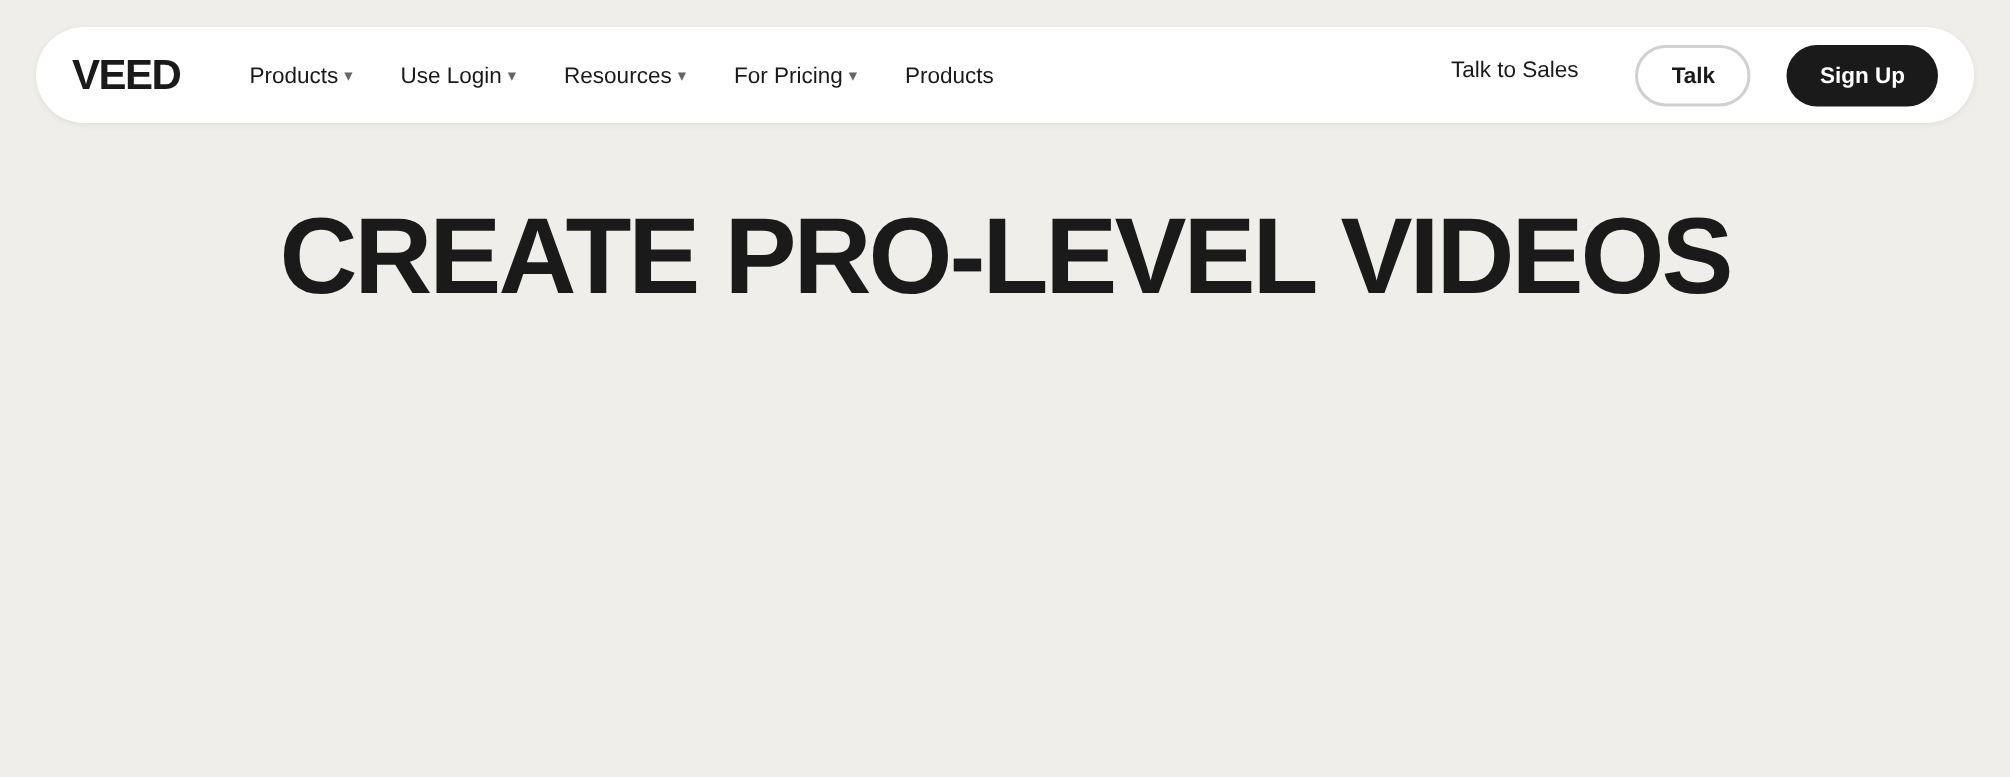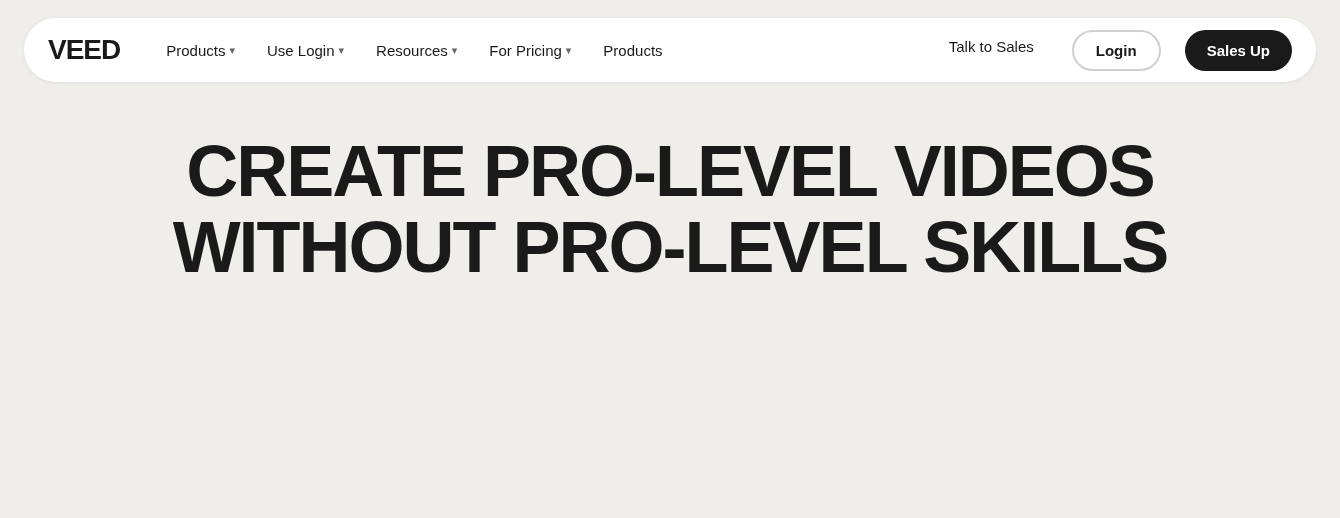--- a/index.html
+++ b/index.html
@@ -145,24 +145,23 @@
         <span>For Pricing</span>
         <span class="chevron">▾</span>
       </div>
       <div class="nav-item">
         <span>Products</span>
       </div>
     </div>
   </div>
   <div class="navbar-right">
     <div class="talk-to-sales">Talk to Sales</div>
-    <button class="login-btn">Login</button>
-    <button class="signup-btn">Sales Up</button>
+    <button class="login-btn">Talk</button>
+    <button class="signup-btn">Sign Up</button>
   </div>
 </nav>
 
 <section class="hero">
   <h1 class="hero-title">
     <span>CREATE PRO-LEVEL VIDEOS</span><br>
-    <span>WITHOUT PRO-LEVEL SKILLS</span>
   </h1>
 
 </section>
 
 </body></html>

